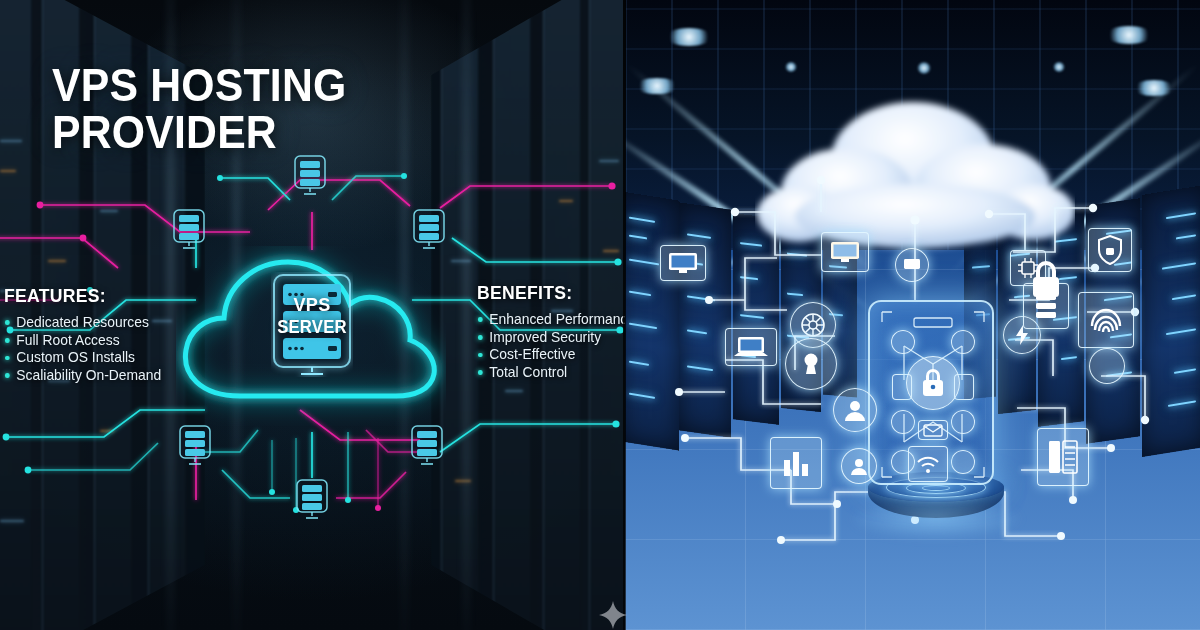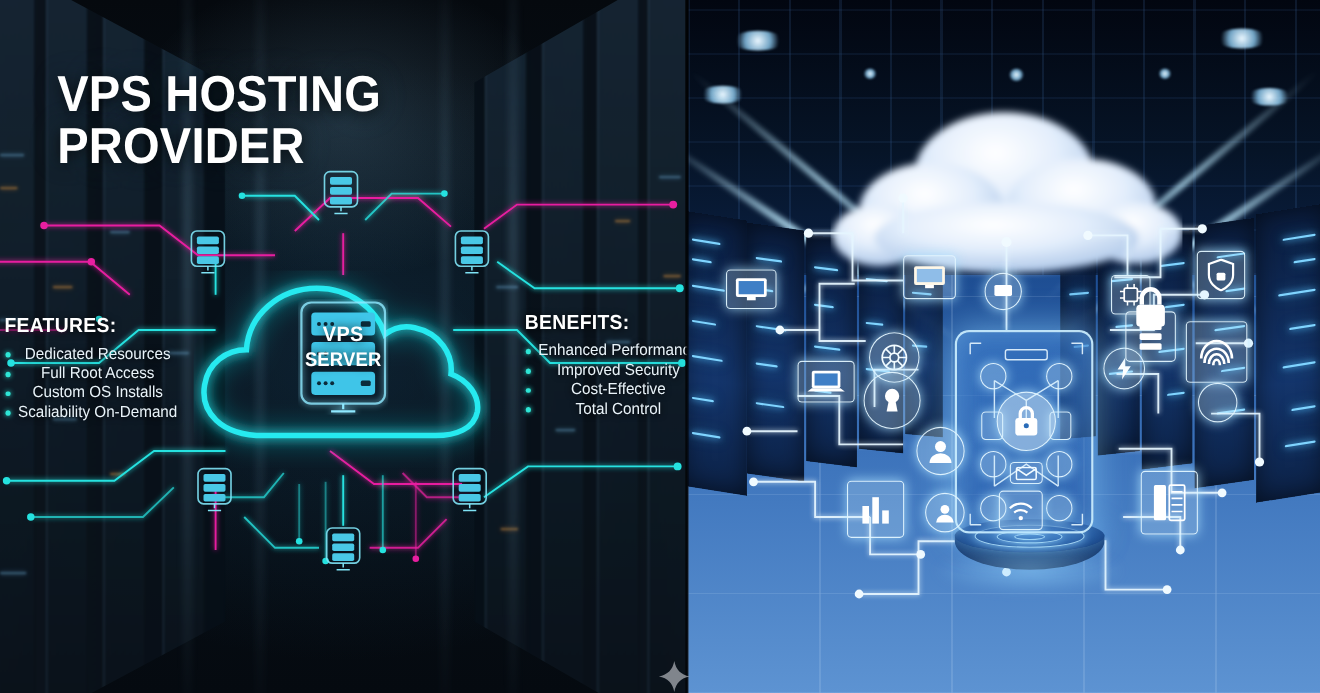--- a/index.html
+++ b/index.html
@@ -50,21 +50,21 @@
     transform:scaleX(.93); transform-origin:left center;
   }
 
   
   .list-block{ position:absolute; color:#eef6fb; }
   .list-block.features{ left:4px; top:285px; }
   .list-block.benefits{ left:477px; top:282px; }
   .list-title{ font-size:18.5px; font-weight:700; letter-spacing:.3px;
     color:#ffffff; margin-bottom:7px; text-shadow:0 1px 7px rgba(0,0,0,.9);
     transform:scaleX(.95); transform-origin:left center;}
-  .list-ul{ list-style:none;text-align:center; }
+  .list-ul{ list-style:none; }
   .list-ul li{ position:relative; padding-left:13px; font-size:14.6px;
     line-height:17.6px; color:#e9f3f9; text-shadow:0 1px 6px rgba(0,0,0,.95);
     transform:scaleX(.95); transform-origin:left center; white-space:nowrap;}
   .list-ul li::before{ content:""; position:absolute; left:1px; top:6.4px;
     width:4.6px; height:4.6px; border-radius:50%; background:#2ee6d6;
     box-shadow:0 0 5px #2ee6d6;}
 
   
   .traces{ position:absolute; inset:0; }
 

